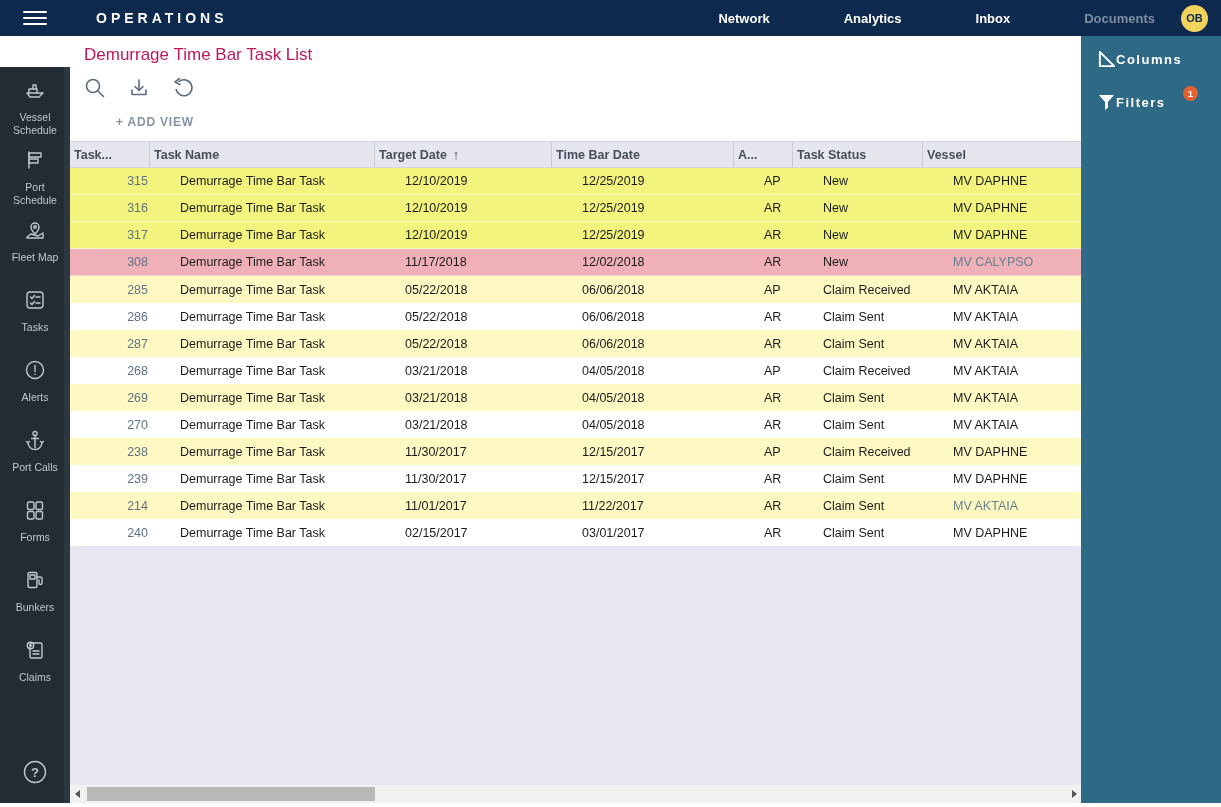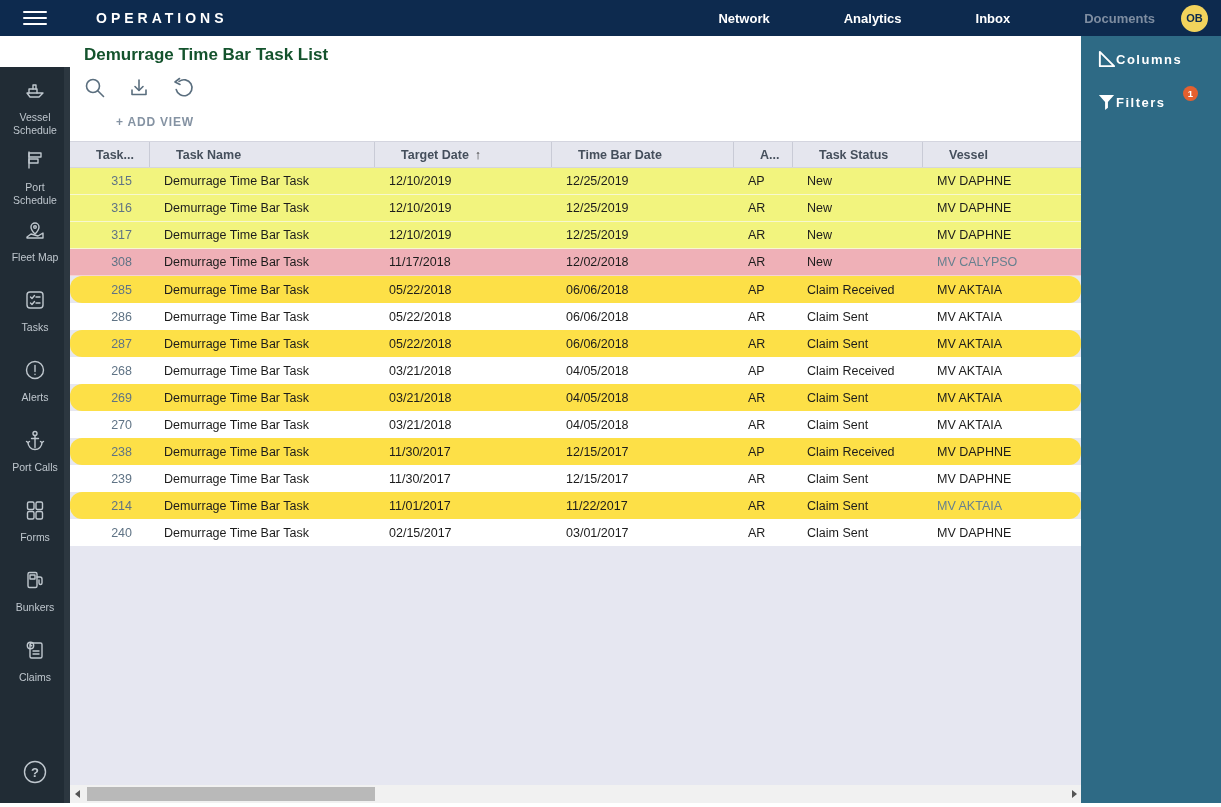--- a/index.html
+++ b/index.html
@@ -31,39 +31,39 @@
     justify-content:flex-start; cursor:pointer; color:#bfc7ce; }
   .side-item svg { width:22px; height:22px; stroke:#bfc7ce; fill:none; stroke-width:1.4;
     stroke-linecap:round; stroke-linejoin:round; margin-bottom:6px; }
   .side-label { font-size:10.5px; text-align:center; line-height:1.25; }
   .side-help { margin-top:auto; margin-bottom:14px; cursor:pointer; }
   .side-help svg { width:26px; height:26px; stroke:#bfc7ce; fill:none; stroke-width:1.4; }
   .side-help text { fill:#bfc7ce; stroke:none; font-size:13px; font-weight:bold; }
 
   
   .main { flex:1; display:flex; flex-direction:column; background:#fff; overflow:hidden; }
-  .page-title { font-size:17px; font-weight:bold; color:#14532d; padding:9px 0 0 14px; }
+  .page-title { font-size:17px; font-weight:normal; color:#be185d; padding:9px 0 0 14px; }
   .toolbar { display:flex; gap:22px; padding:12px 14px 6px; }
   .tool-btn { width:22px; height:22px; cursor:pointer; }
   .tool-btn svg { width:22px; height:22px; stroke:#5a6e7e; fill:none; stroke-width:1.6;
     stroke-linecap:round; stroke-linejoin:round; }
   .add-view { color:#8593a3; font-size:12px; font-weight:bold; letter-spacing:0.8px;
     padding:10px 14px 12px; cursor:pointer; width:max-content;margin-left:32px; }
 
   
   .grid { flex:1; display:flex; flex-direction:column; background:#e6e7f1; overflow:hidden; }
   .grid-header, .grid-row { display:grid;
     grid-template-columns:80px 225px 177px 182px 59px 130px 1fr; height:27px; flex:0 0 27px; }
   .grid-header { background:#e5e6ee; border-top:1px solid #d4d5df; border-bottom:1px solid #d4d5df; }
-  .hcell { display:flex; align-items:center; padding-left:26px; font-size:12.5px; font-weight:bold;
+  .hcell { display:flex; align-items:center; padding-left:4px; font-size:12.5px; font-weight:bold;
     color:#454f5c; border-right:1px solid #c9cbd6; overflow:hidden; white-space:nowrap; cursor:pointer; }
   .hcell:last-child { border-right:none; }
   .sort-arrow { margin-left:6px; font-weight:bold; color:#333; }
-  .grid-row { background:#fff; cursor:pointer; }
-  .grid-row.alt { background:#fde047;border-radius:12px; }
+  .grid-row { background:#fff; cursor:pointer;padding-left:16px; }
+  .grid-row.alt { background:#fef9c3; }
   .grid-row.yellow { background:#f2f47e; border-bottom:1px solid #f7f8d0; }
   .grid-row.pink { background:#efb0b7; border-bottom:1px solid #f6d2d6; }
   .cell { display:flex; align-items:center; padding-left:14px; font-size:12.5px; color:#1c1c1c;
     overflow:hidden; white-space:nowrap; }
   .cell.num { justify-content:flex-end; padding-right:18px; padding-left:0; color:#5f7385; }
   .cell.muted { color:#67808f; }
   .grid-filler { flex:1; background:#e6e7f1; }
 
   
   .hscroll { height:18px; flex:0 0 18px; background:#f1f1f1; display:flex; align-items:center; }

